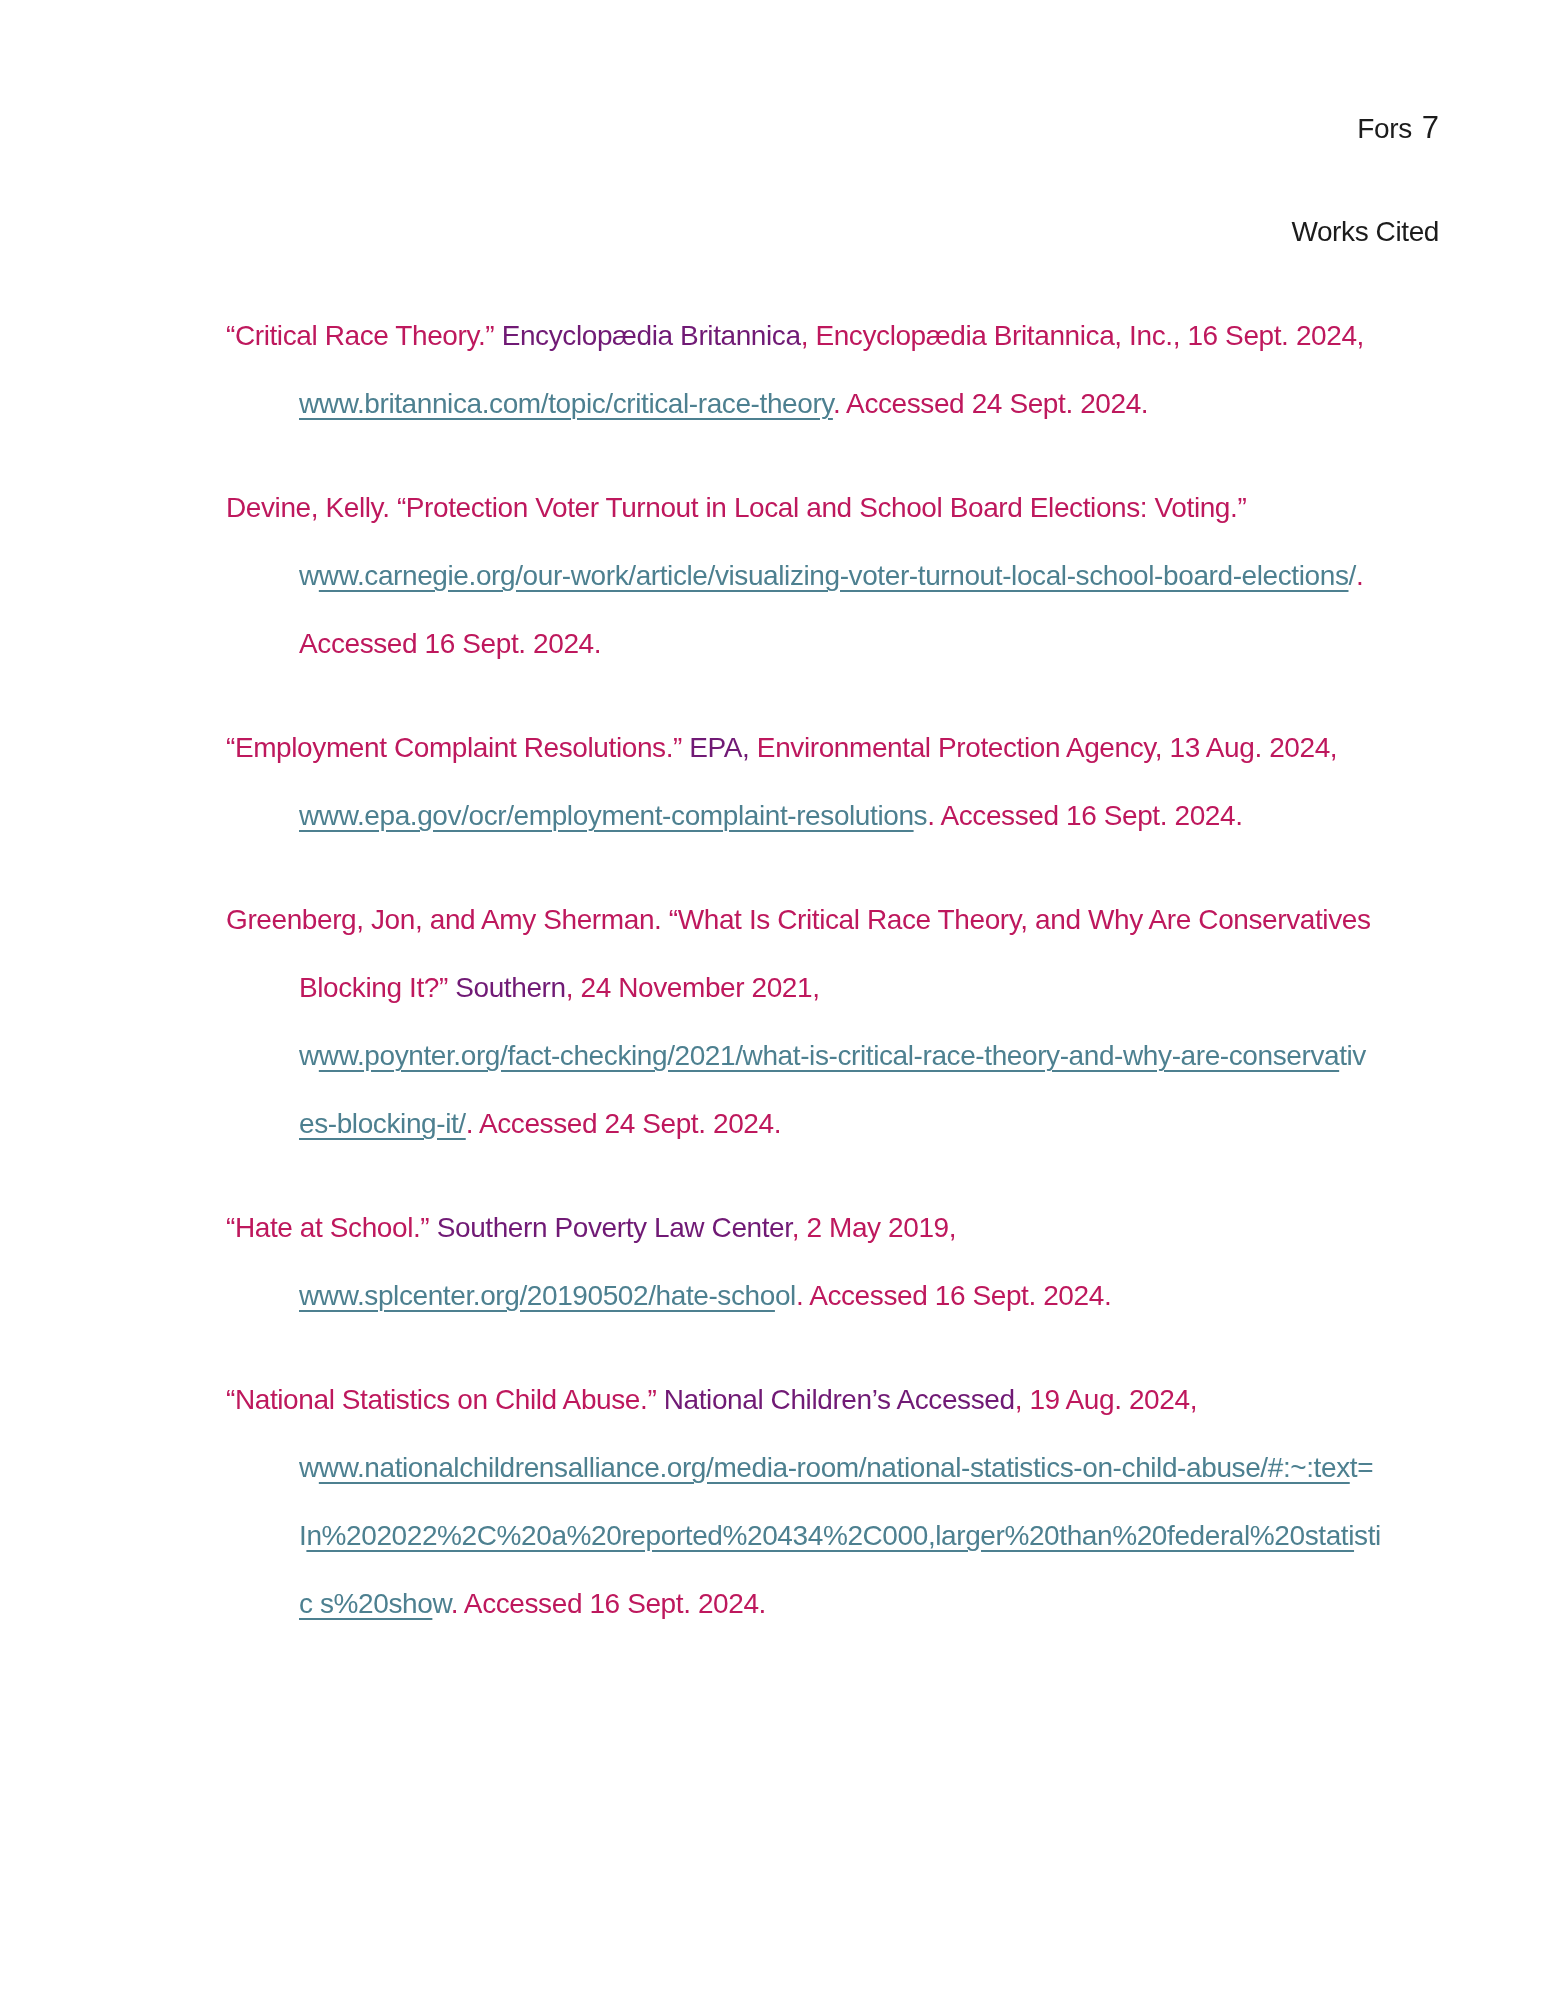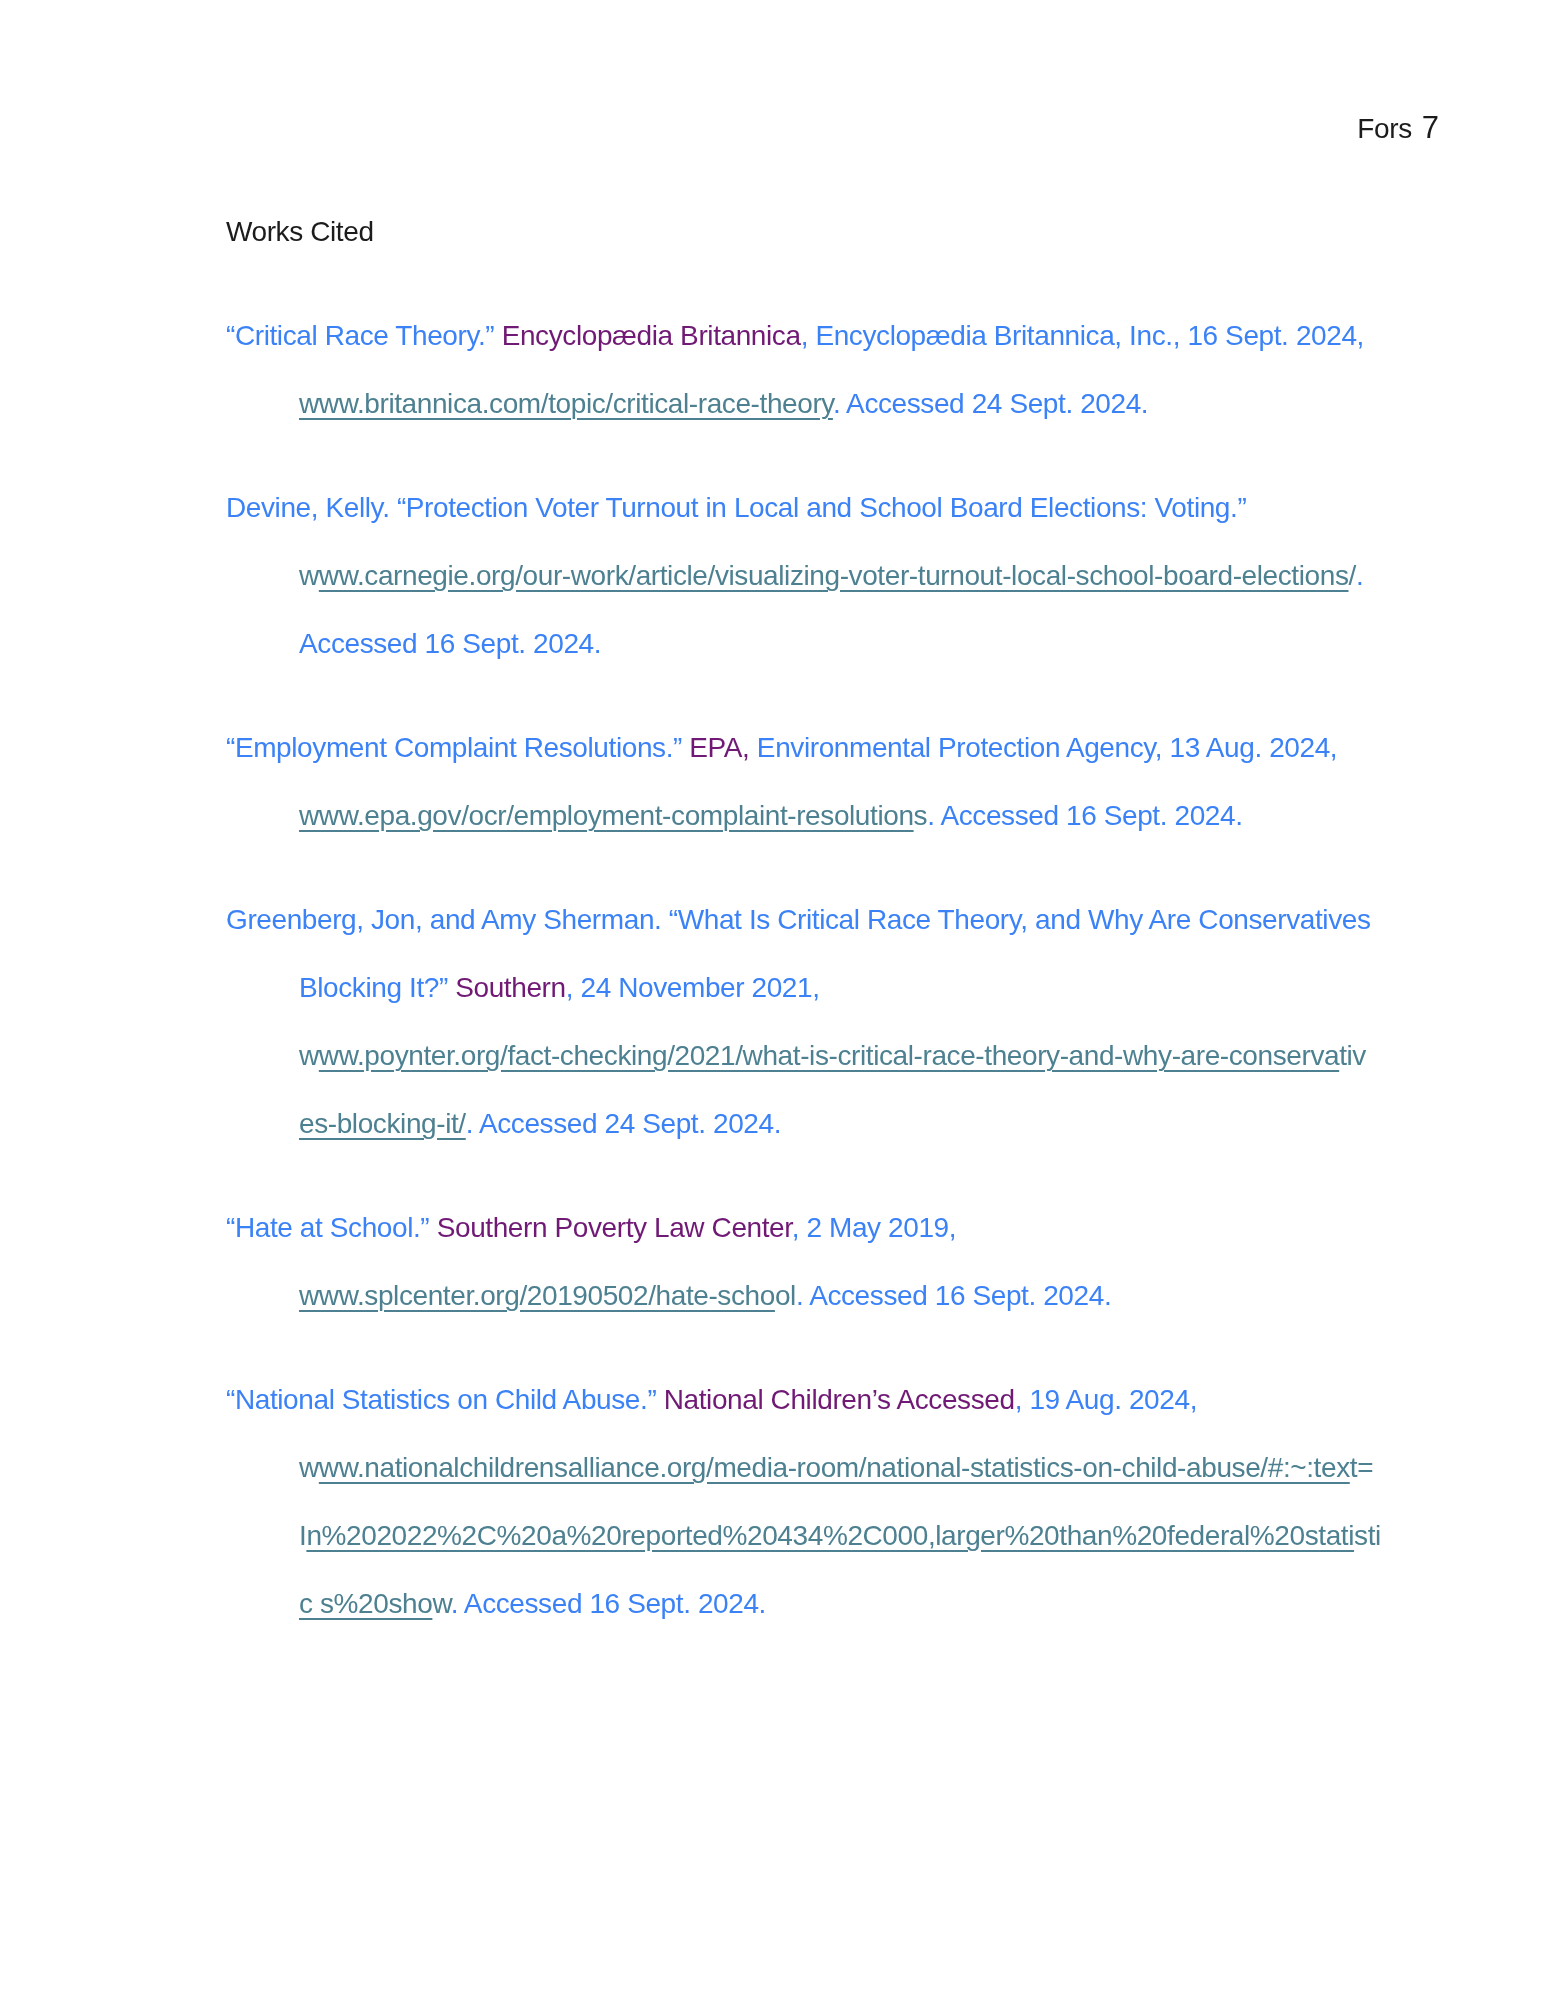--- a/index.html
+++ b/index.html
@@ -36,25 +36,25 @@
     line-height: 68px;
     text-align: right;
   }
   .pagenum {
     font-size: 31px;
     letter-spacing: 0;
     margin-left: 10px;
     font-stretch: normal;
   }
   .doc-title {
-    text-align: left;
+    text-align: right;
     margin-top: 36px;
     margin-bottom: 36px;
   }
-  .run-plain { color: #3b82f6; }
+  .run-plain { color: #be185d; }
   .run-italic { color: #701a75; }
   .run-link {
     color: var(--link-color, #4d8090);
     text-decoration: underline;
     text-decoration-thickness: 2px;
     text-underline-offset: 5px;
   }
   .run-link-nu {
     color: var(--link-color, #4d8090);
     text-decoration: none;

